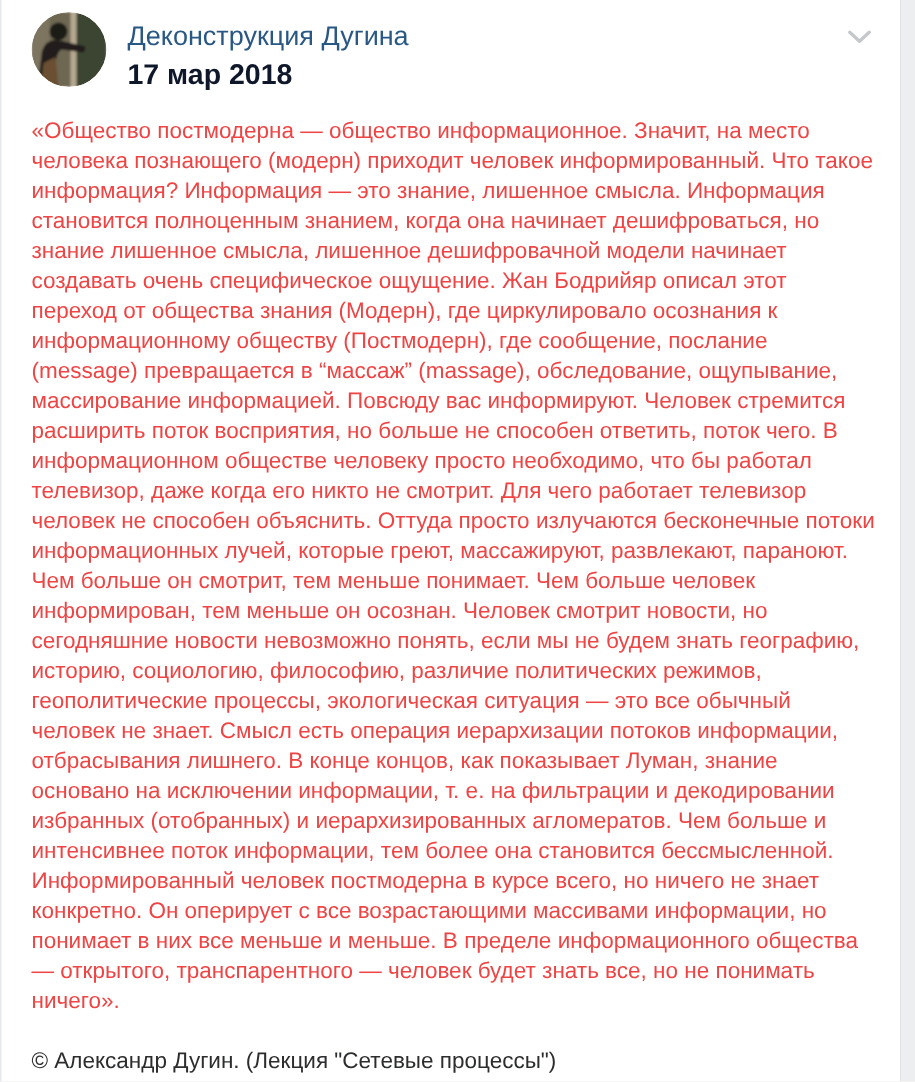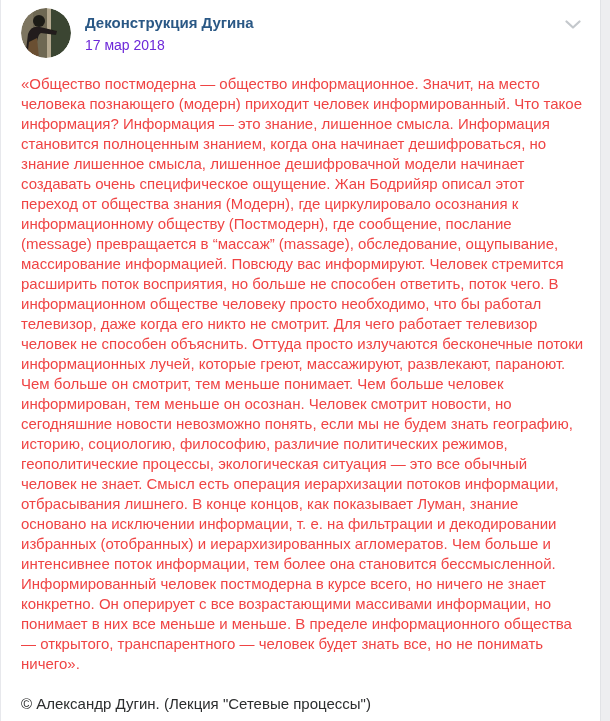--- a/index.html
+++ b/index.html
@@ -23,27 +23,27 @@
     display: flex; align-items: flex-start;
   }
   .avatar {
     width: 50px; height: 50px; border-radius: 50%;
     overflow: hidden; flex: 0 0 50px;
     cursor: pointer;
   }
   .avatar svg { display: block; }
   .header-info { margin-left: 14px; padding-top: 6px; }
   .author-name {
-    font-size: 15px; font-weight: bold;
+    font-size: 18px; font-weight: normal;
     color: #2a5885; text-decoration: none;
     cursor: pointer; display: inline-block;
   }
   .post-date {
-    margin-top: 5px; font-size: 14px;
-    color: #6d28d9; cursor: pointer;
+    margin-top: 5px; font-size: 19px;
+    color: #0f172a; cursor: pointer; font-weight: bold;
   }
   .menu-btn {
     position: absolute; right: 17px; top: 16px;
     width: 20px; height: 16px;
     display: flex; align-items: center; justify-content: center;
     cursor: pointer; background: none; border: none;
   }
   .post-text {
     padding: 16px 16px 0 20px;
     font-size: 15px; line-height: 20px;

